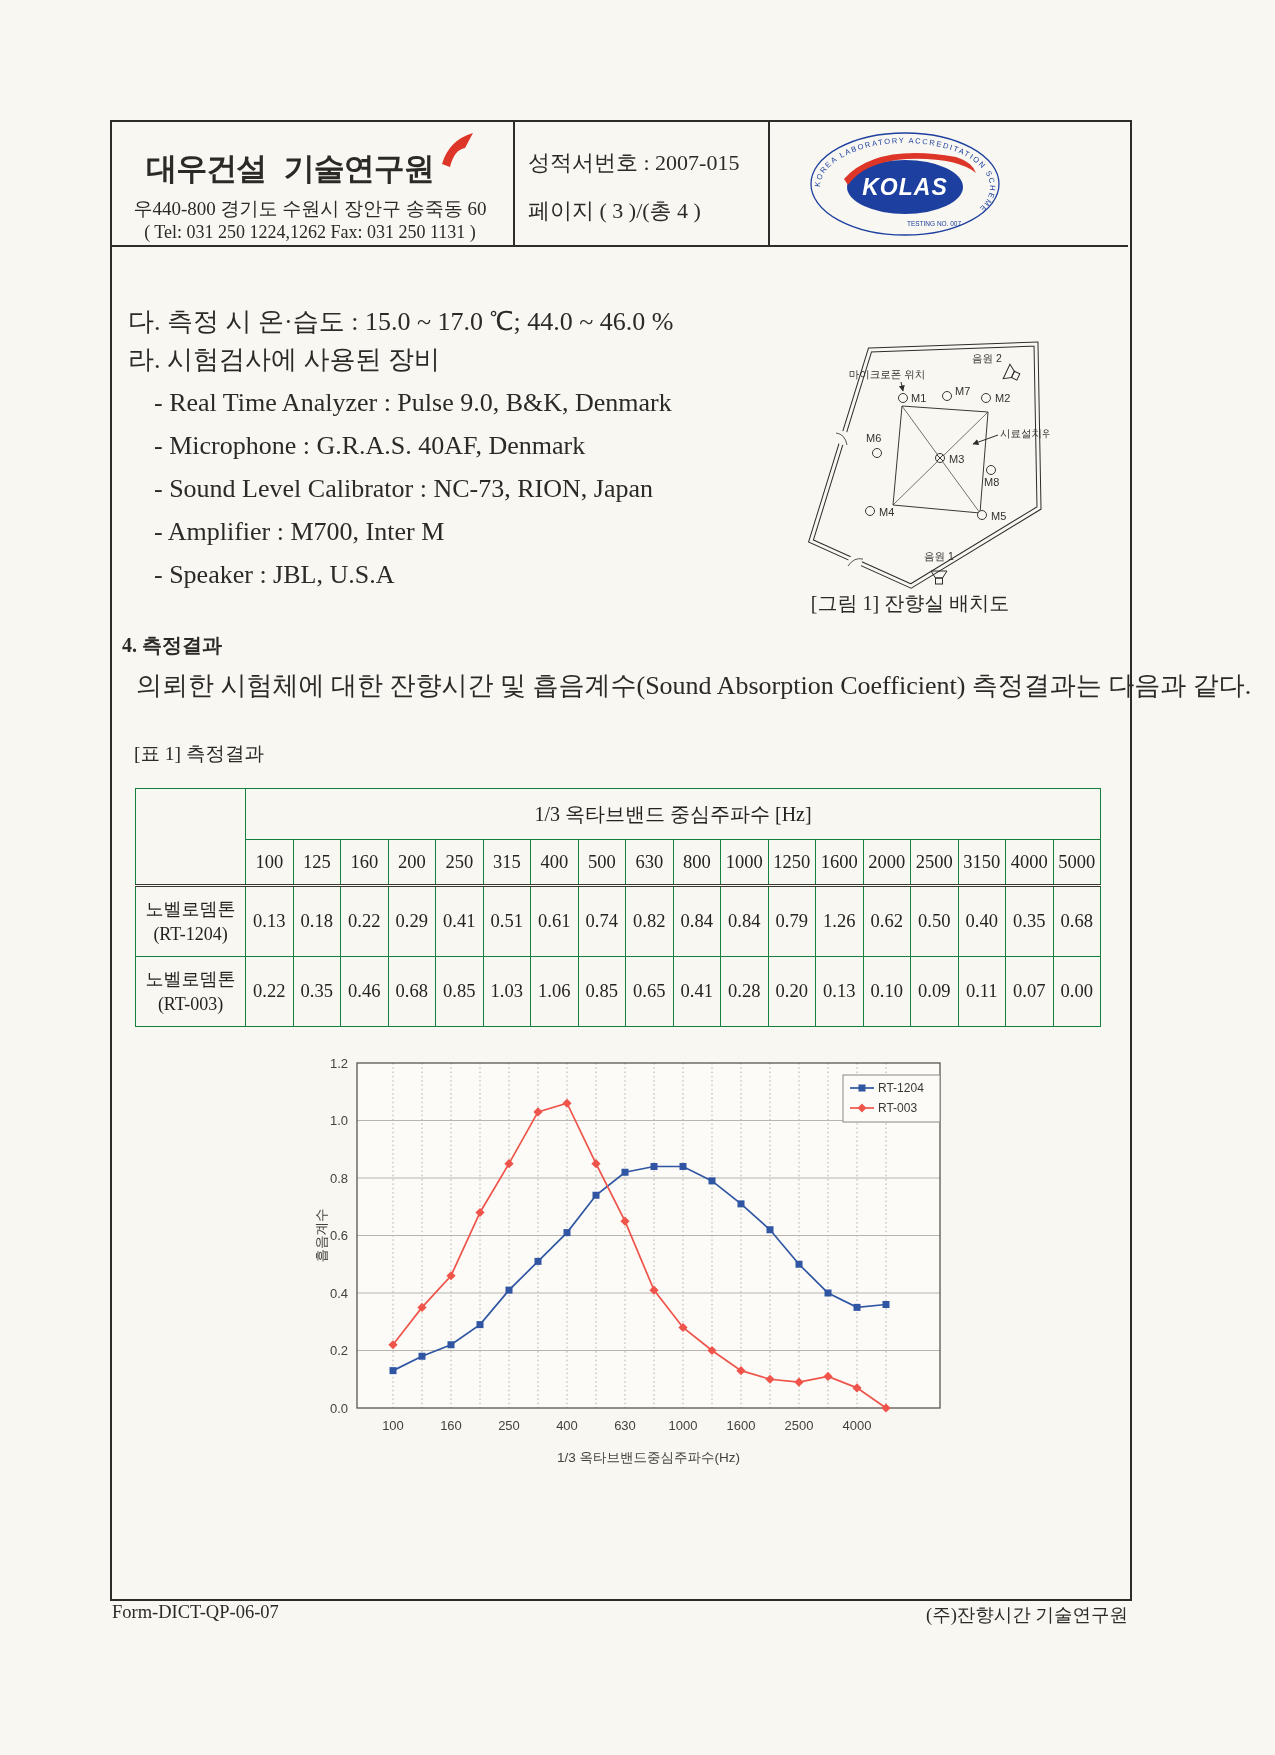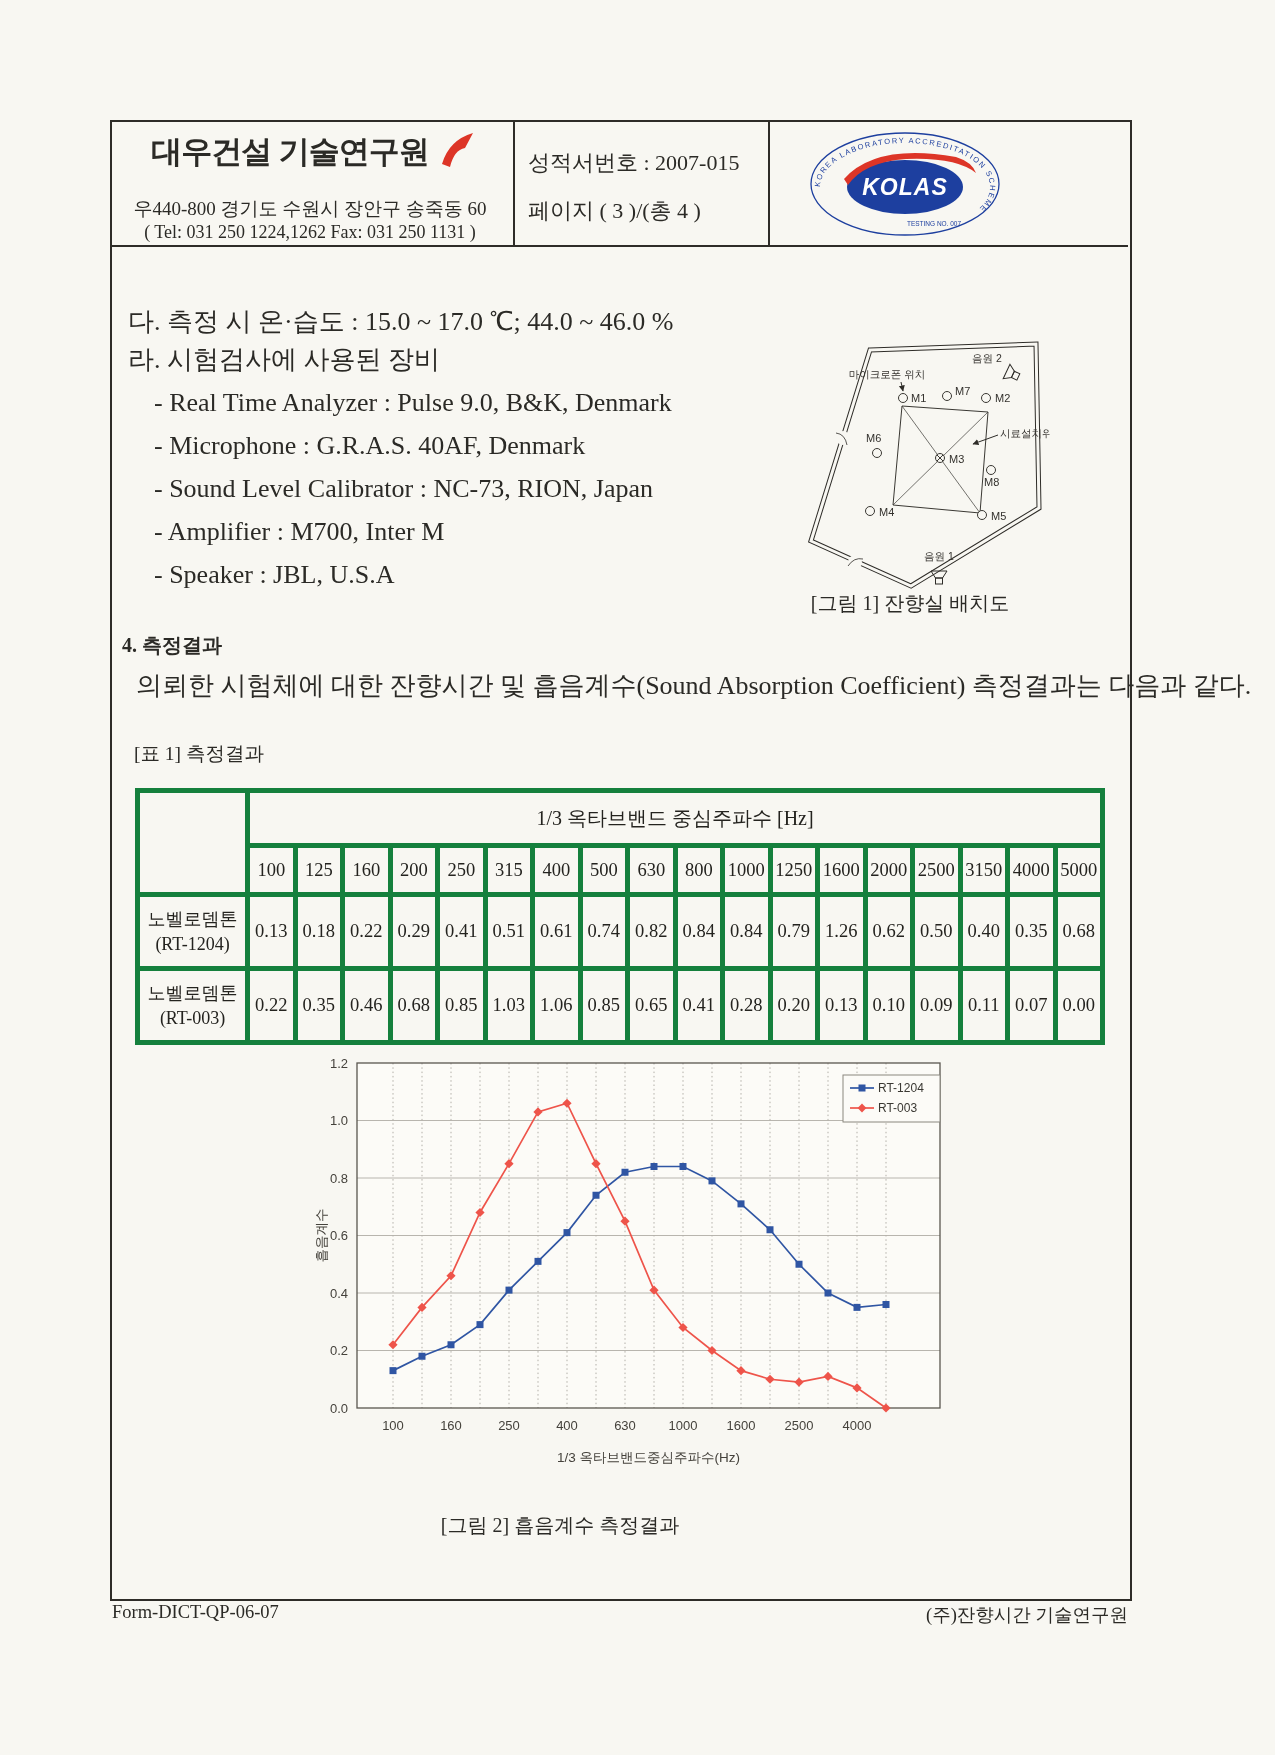--- a/index.html
+++ b/index.html
@@ -4,32 +4,32 @@
 <style>
   html,body{margin:0;padding:0;background:#e8e6e1;}
   .page{position:relative;width:1275px;height:1755px;background:#f8f7f2;overflow:hidden;
         font-family:"Liberation Serif","DejaVu Serif",serif;color:#2b2a26;}
   .abs{position:absolute;}
   
   .frame{position:absolute;left:110px;top:120px;width:1018px;height:1477px;border:2px solid #2e2c28;}
   .hdr-divider-h{position:absolute;left:110px;top:245px;width:1018px;height:0;border-top:2px solid #2e2c28;}
   .hdr-divider-v1{position:absolute;left:513px;top:122px;width:0;height:123px;border-left:2px solid #2e2c28;}
   .hdr-divider-v2{position:absolute;left:768px;top:122px;width:0;height:123px;border-left:2px solid #2e2c28;}
-  .org-name{left:135px;top:131px;width:310px;text-align:center;font-size:31px;font-weight:bold;
-            letter-spacing:-1px;font-family:Liberation Sans, sans-serif;}
+  .org-name{left:135px;top:148px;width:310px;text-align:center;font-size:31px;font-weight:bold;
+            letter-spacing:-1px;font-family:Liberation Mono, monospace;}
   .org-address{left:125px;top:196px;width:370px;text-align:center;font-size:19px;}
   .org-contact{left:118px;top:222px;width:384px;text-align:center;font-size:18px;}
   .report-no{left:528px;top:148px;font-size:22px;}
   .page-no{left:528px;top:196px;font-size:22px;}
   .body-line{font-size:26px;white-space:nowrap;font-family:Liberation Serif, serif;}
   .sec-title{font-size:20px;font-weight:bold;}
   .caption{font-size:20px;text-align:center;}
   
   .tbl{border-collapse:collapse;table-layout:fixed;width:965px;}
-  .tbl td{border:5px solid #15803d;text-align:center;font-size:18.5px;padding:0;
+  .tbl td{border:1px solid #15803d;text-align:center;font-size:18.5px;padding:0;
           font-family:"Liberation Serif","DejaVu Serif",serif;color:#24231f;}
   .tbl .band-hdr{font-size:20px;height:50px;}
   .tbl .freq td{height:44px;border-bottom:3px double #3a3833;}
   .tbl .corner{border-bottom:3px double #3a3833;}
   .tbl .datarow td{height:69px;}
   .tbl .sample{font-size:18px;line-height:1.35;}
   .footer-left{left:112px;top:1602px;font-size:18.5px;}
   .footer-right{left:828px;top:1602px;width:300px;text-align:right;font-size:18.5px;}
   svg text{font-family:"Liberation Sans","DejaVu Sans",sans-serif;}
 </style>
@@ -314,17 +314,16 @@
       <polygon points="557,338.275 561.6,342.875 557,347.475 552.4,342.875" fill="#ee544a"></polygon>
       <polygon points="586,358.4 590.6,363 586,367.6 581.4,363" fill="#ee544a"></polygon>
       <rect x="543" y="30" width="97" height="47" fill="#fcfbf7" stroke="#8a877f" stroke-width="1"></rect>
       <line x1="550" y1="43" x2="574" y2="43" stroke="#2f55a3" stroke-width="1.7"></line>
       <rect x="558.5" y="39.5" width="7" height="7" fill="#2f55a3"></rect>
       <text x="578" y="47" font-size="12" fill="#3a3833">RT-1204</text>
       <line x1="550" y1="63" x2="574" y2="63" stroke="#ee544a" stroke-width="1.7"></line>
       <polygon points="562,58.6 566.4,63 562,67.4 557.6,63" fill="#ee544a"></polygon>
       <text x="578" y="67" font-size="12" fill="#3a3833">RT-003</text>
     </svg>
-  <div class="abs caption" style="left:380px;top:1512px;width:360px;">[그림 2] 흡음계수 측정결과</div>
 
   <div class="abs footer-left" id="footer-left">Form-DICT-QP-06-07</div>
   <div class="abs footer-right" id="footer-right">(주)잔향시간 기술연구원</div>
 </div>
 
 </body></html>

